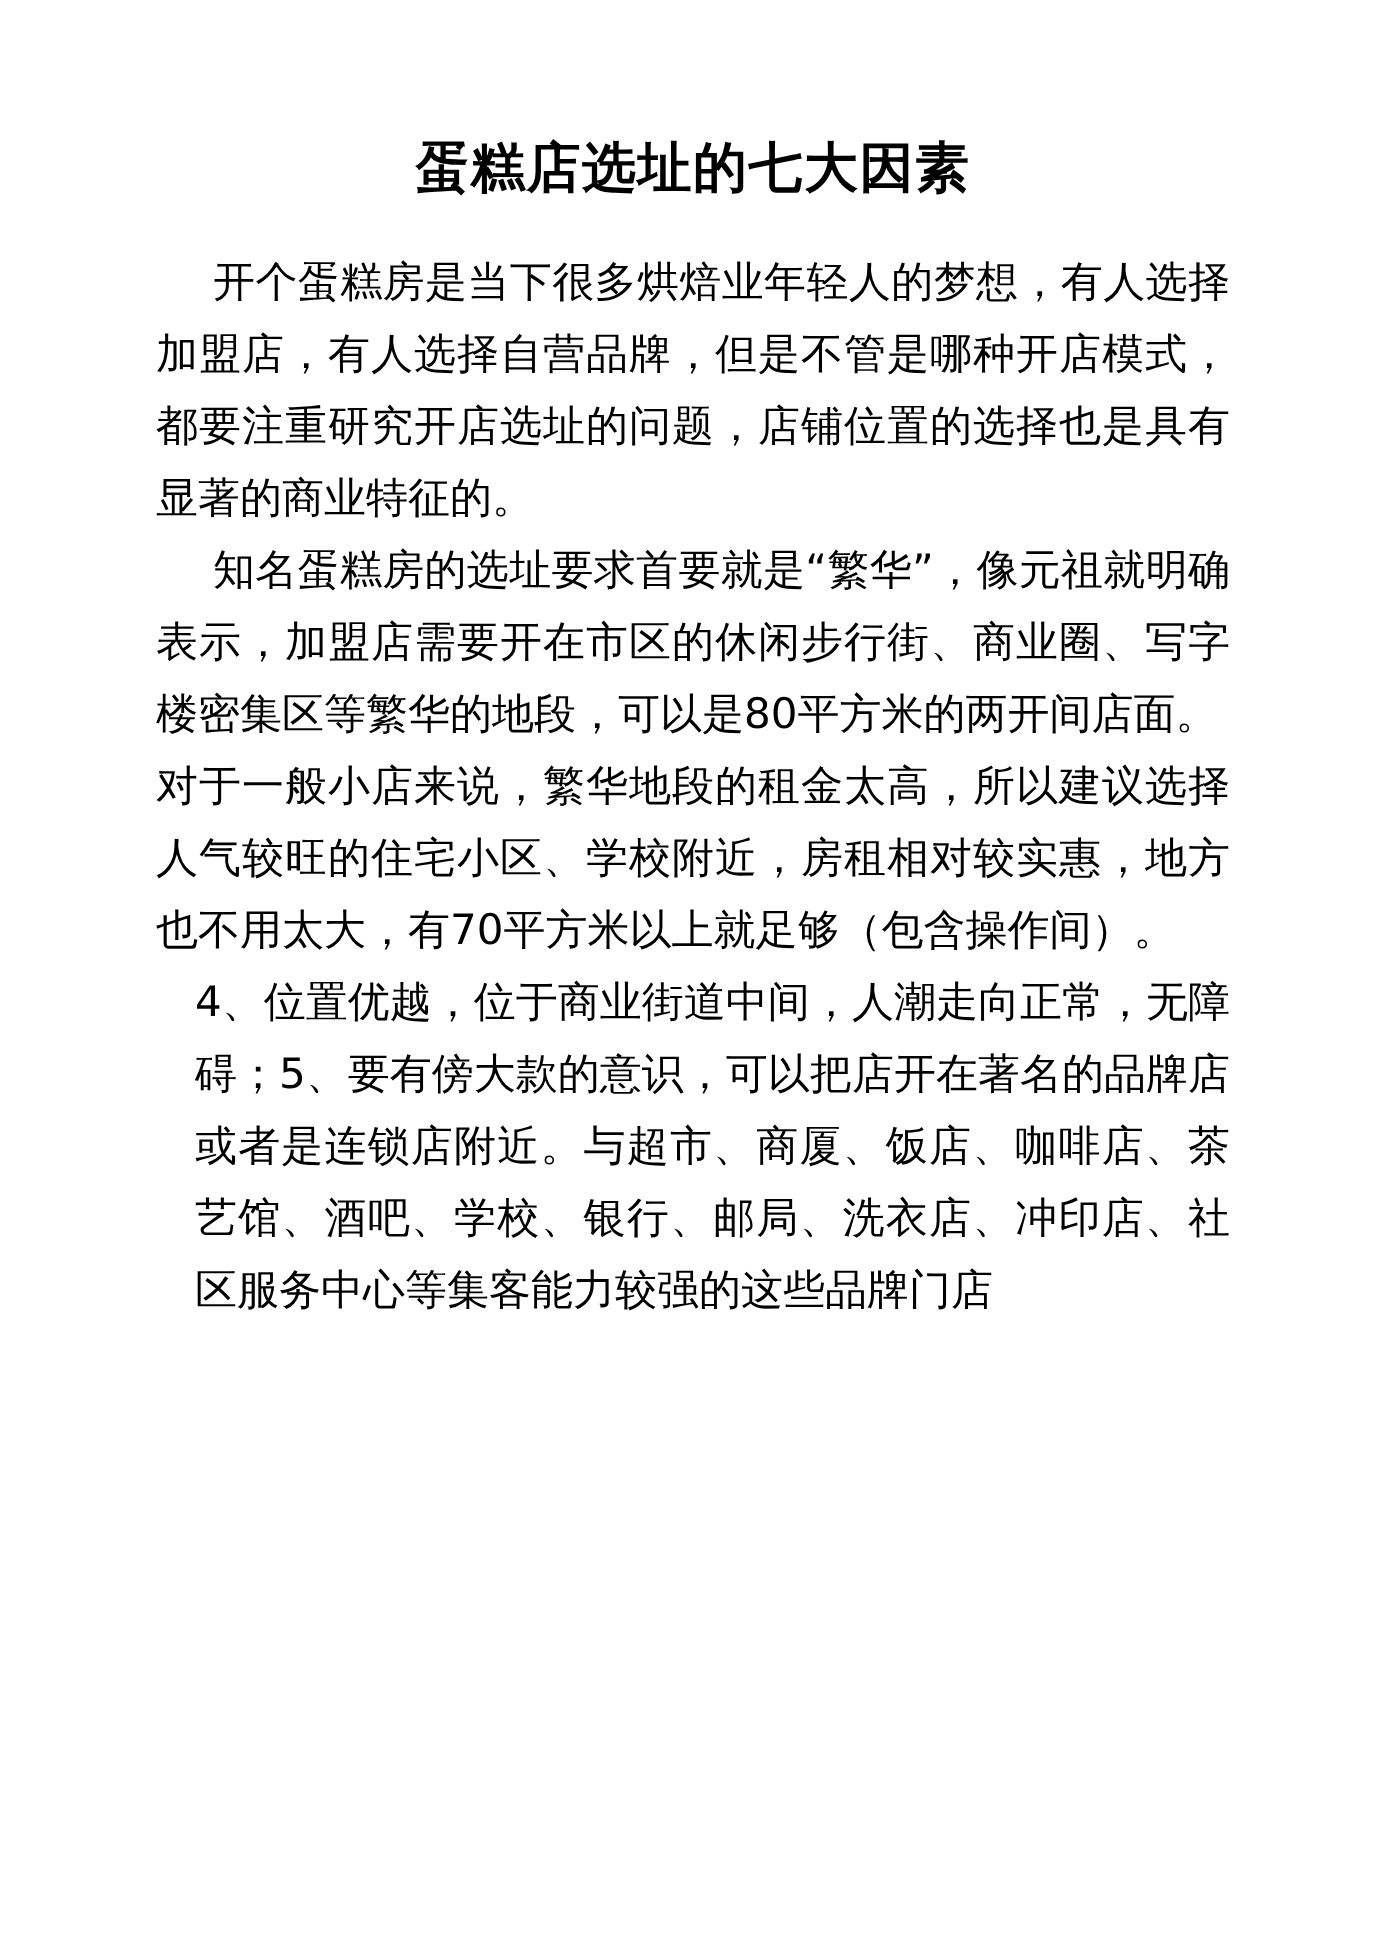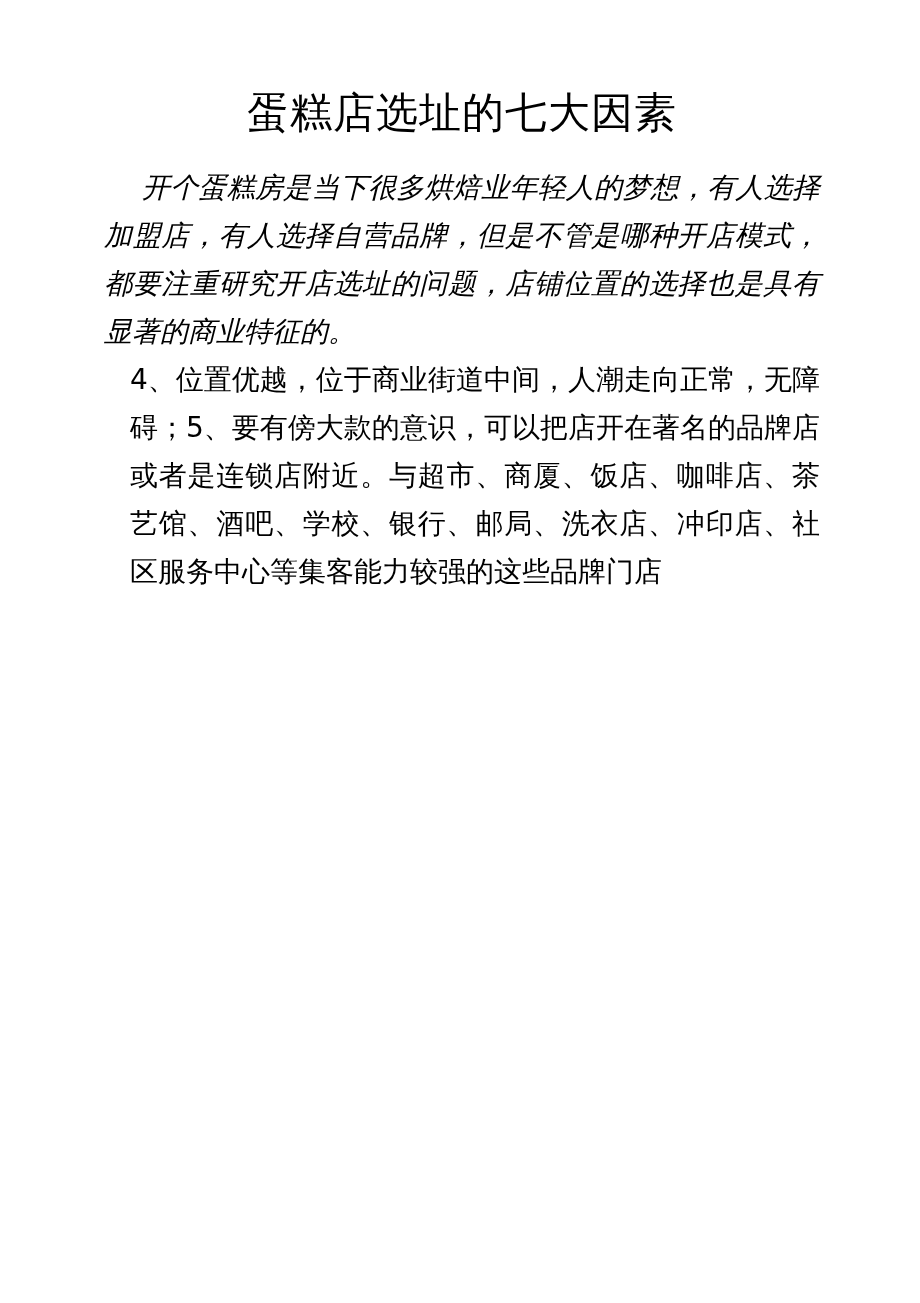--- a/index.html
+++ b/index.html
@@ -15,56 +15,57 @@
     background: #ffffff;
     color: #000000;
     font-family: "DejaVu Sans", "Liberation Sans", sans-serif;
     box-sizing: border-box;
     padding: 78px 100px 0 104px;
     overflow: hidden;
   }
   .doc-title {
     margin: 0 0 16px 0;
     text-align: center;
-    font-size: 42px;
-    font-weight: 400;
+    font-size: 36px;
+    font-weight: 700;
     line-height: 70px;
     letter-spacing: 1px;
     white-space: nowrap;
   }
   .para {
     margin: 0;
     font-size: 28px;
     line-height: 48px;
     text-align: justify;
     word-break: break-all;
   }
   
   .para.first-indent {
     text-indent: 38px;
-    font-style: italic;
   }
   
   .para.hanging {
     margin-left: 81px;
     text-indent: -55px;
   }
   
   .para.offset {
     margin-left: 26px;
   }
 </style>
 </head>
 <body>
 
 <div class="page">
 
   <h1 class="doc-title">蛋糕店选址的七大因素</h1>
 
   <p class="para first-indent">开个蛋糕房是当下很多烘焙业年轻人的梦想，有人选择加盟店，有人选择自营品牌，但是不管是哪种开店模式，都要注重研究开店选址的问题，店铺位置的选择也是具有显著的商业特征的。</p>
 
+  <p class="para first-indent">知名蛋糕房的选址要求首要就是“繁华”，像元祖就明确表示，加盟店需要开在市区的休闲步行街、商业圈、写字楼密集区等繁华的地段，可以是80平方米的两开间店面。</p>
 
+  <p class="para">对于一般小店来说，繁华地段的租金太高，所以建议选择人气较旺的住宅小区、学校附近，房租相对较实惠，地方也不用太大，有70平方米以上就足够（包含操作间）。</p>
 
 
 
   <p class="para offset">4、位置优越，位于商业街道中间，人潮走向正常，无障碍；5、要有傍大款的意识，可以把店开在著名的品牌店或者是连锁店附近。与超市、商厦、饭店、咖啡店、茶艺馆、酒吧、学校、银行、邮局、洗衣店、冲印店、社区服务中心等集客能力较强的这些品牌门店</p>
 
 </div>
 
 </body></html>

